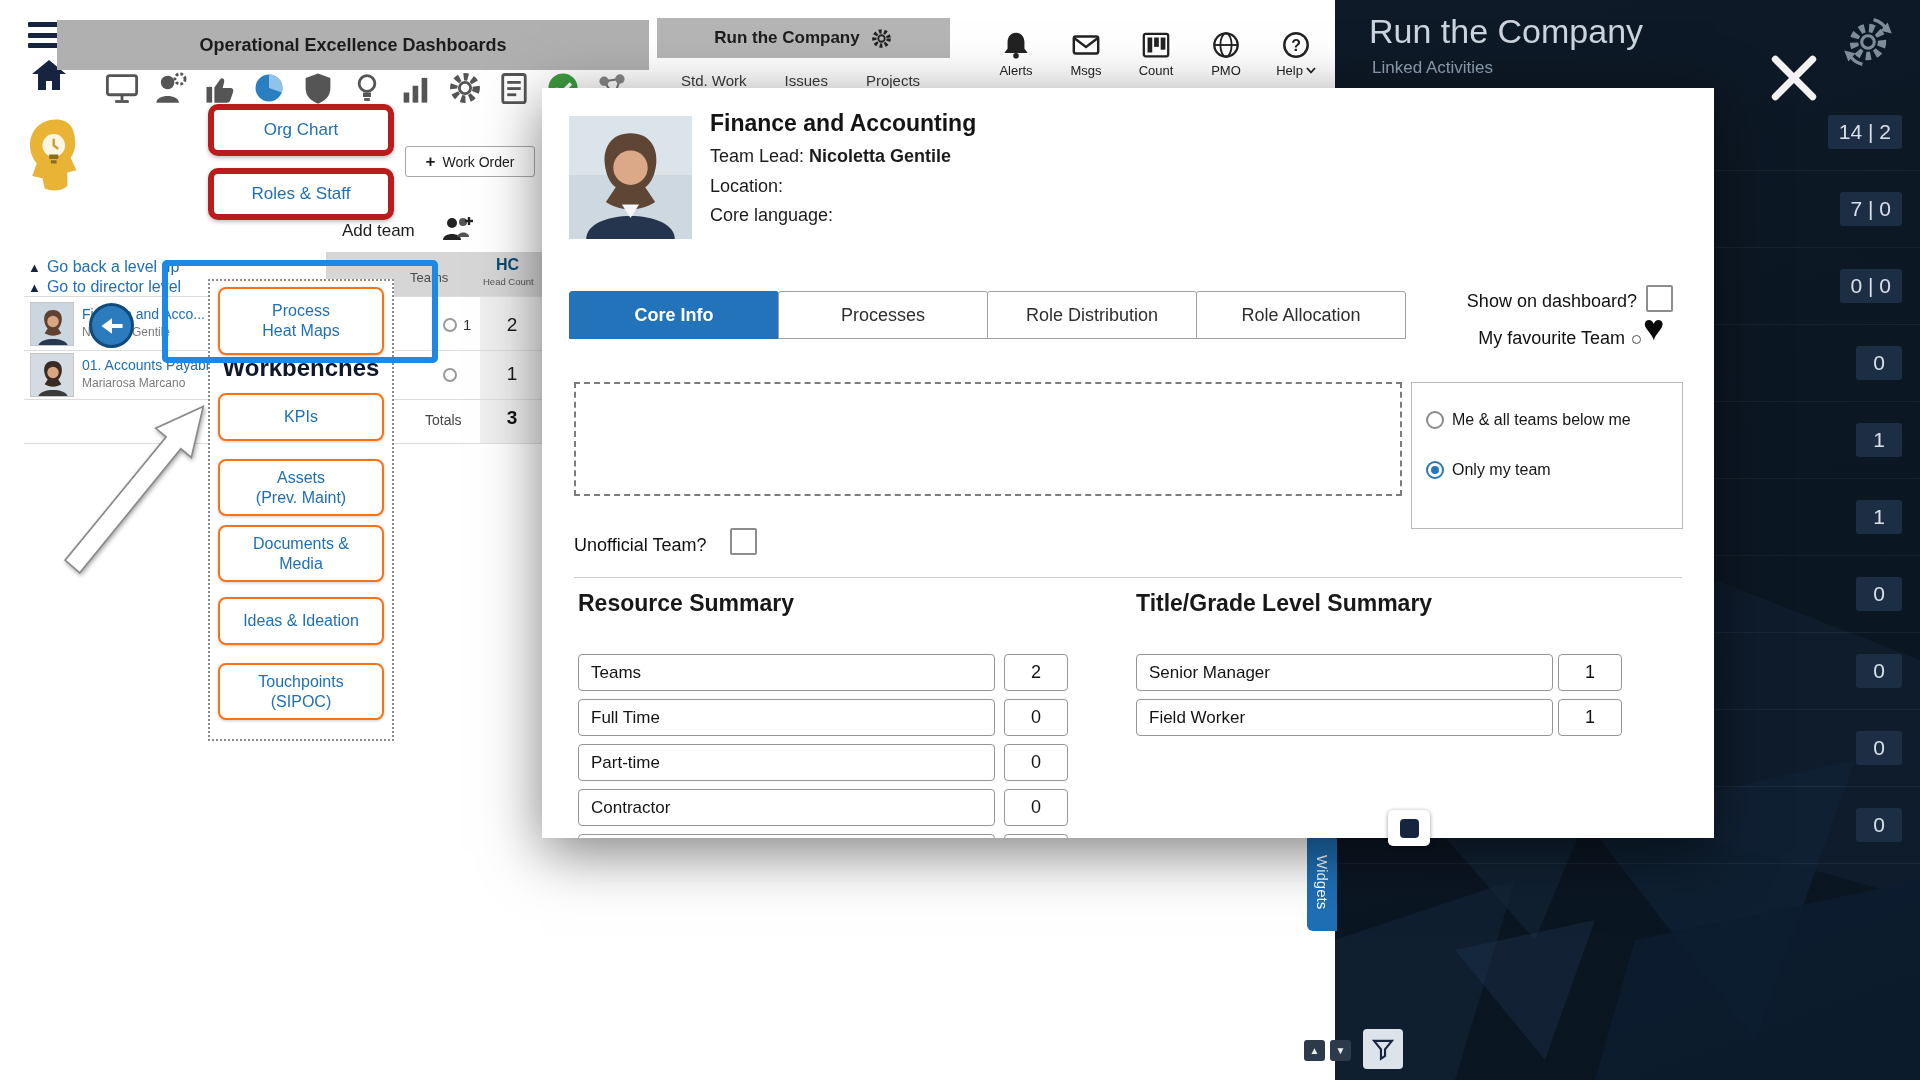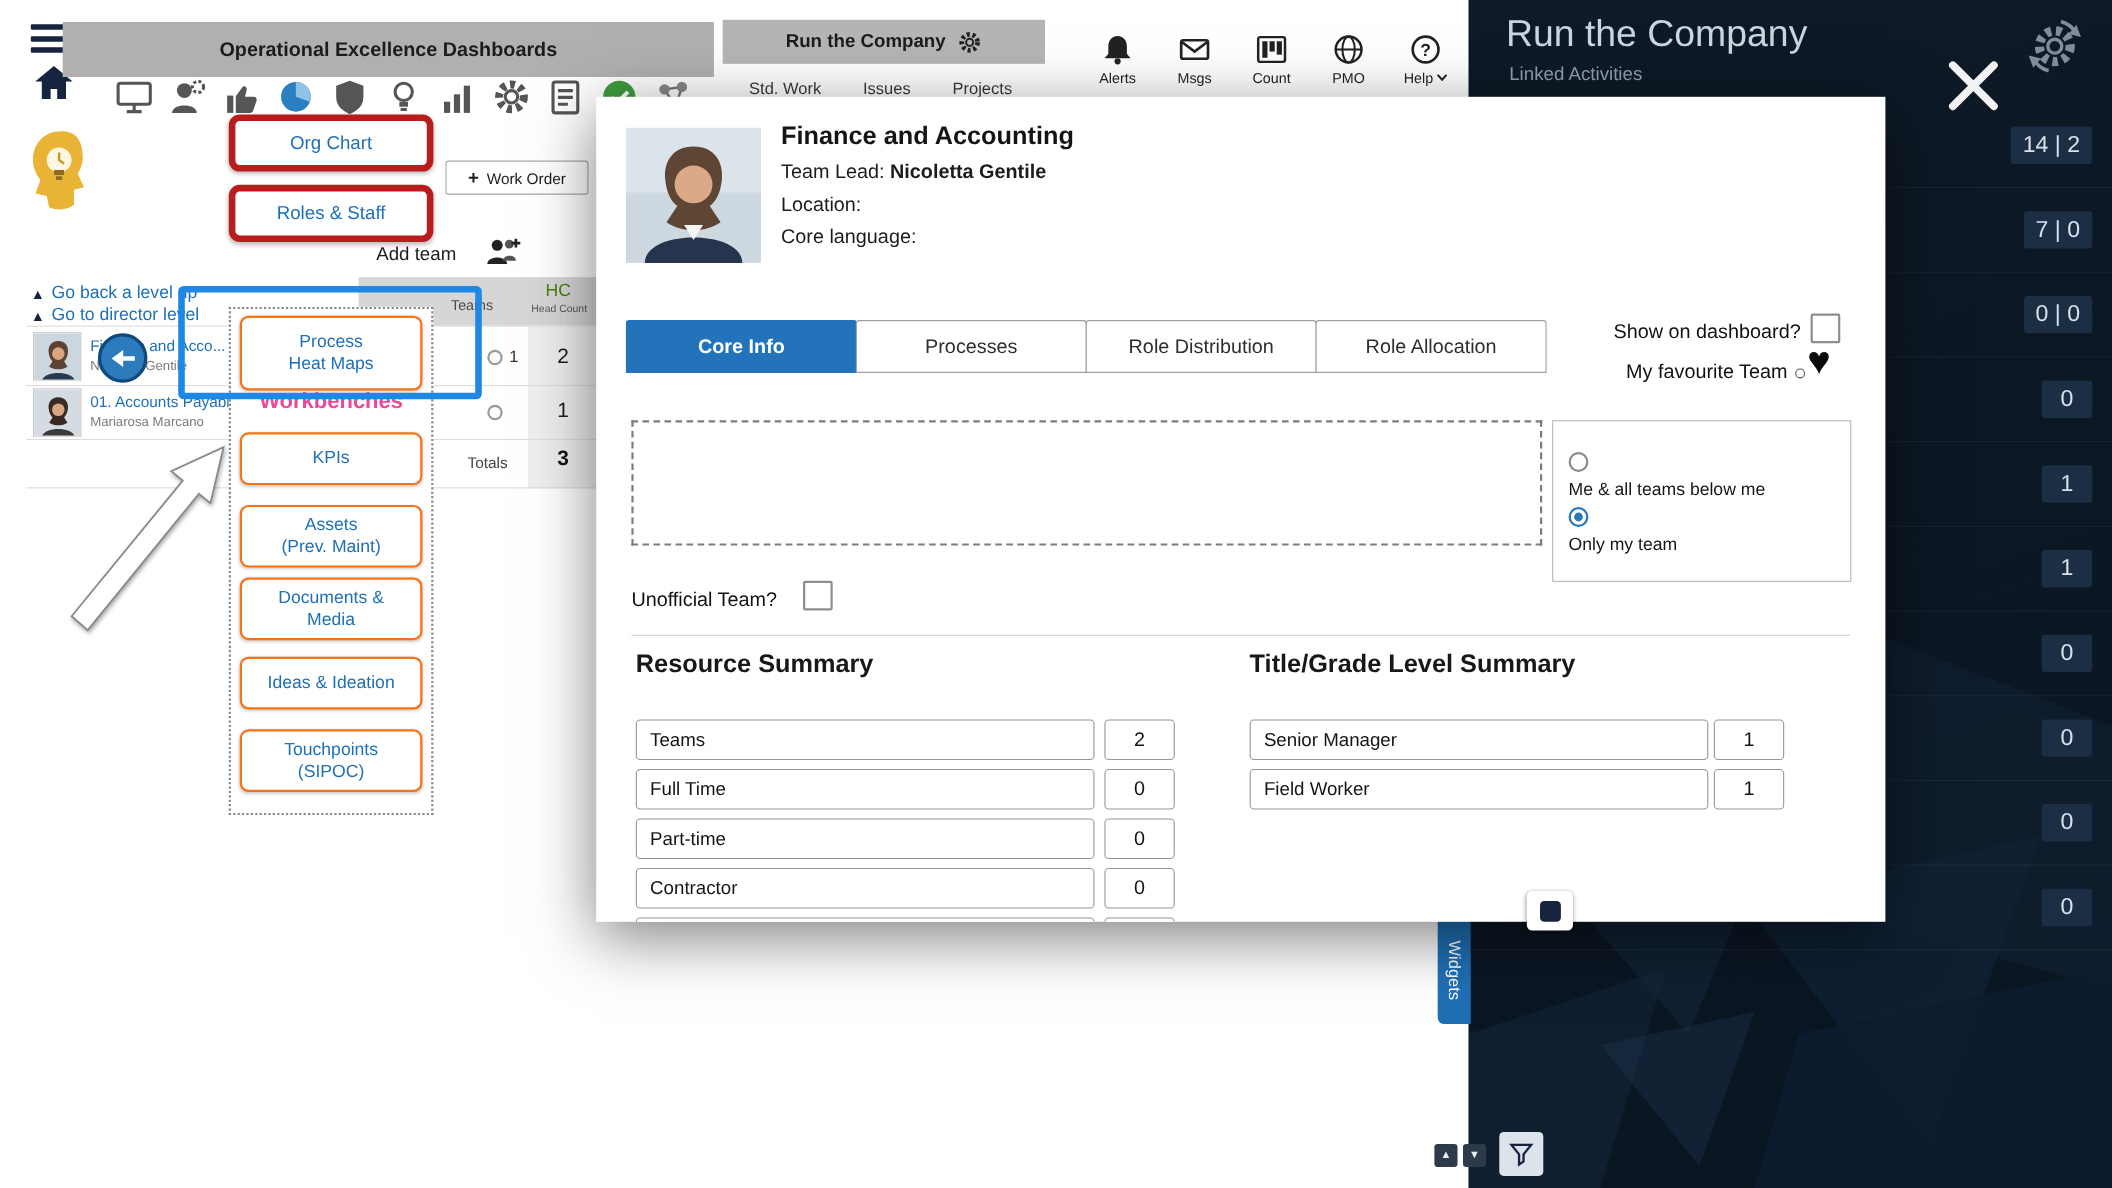--- a/index.html
+++ b/index.html
@@ -23,40 +23,40 @@
   .qa-ic { width:30px; height:30px; }
   .me-avatar { width:30px; height:30px; border-radius:50%; overflow:hidden; }
 
   
   .mascot { position:absolute; left:22px; top:116px; width:68px; height:86px; }
   .nav-link { position:absolute; left:28px; font-size:16px; color:#1f6fb5; cursor:pointer; display:flex; align-items:center; gap:6px; }
   .nav-link .tri { color:#16243f; font-size:13px; }
   .tbl-header-band { position:absolute; left:326px; top:252px; width:216px; height:44px; background:#d6d6d6; }
   .hc-band { position:absolute; left:480px; top:296px; width:62px; height:148px; background:#efefef; }
   .col-teams { position:absolute; left:410px; top:270px; font-size:13px; color:#4a4a4a; }
-  .col-hc { position:absolute; left:496px; top:256px; font-size:16px; font-weight:normal; color:#4d7c0f; }
+  .col-hc { position:absolute; left:496px; top:256px; font-size:16px; font-weight:bold; color:#0c4a6e; }
   .col-hc-sub { position:absolute; left:483px; top:276px; font-size:9.5px; color:#555; }
   .row-sep { position:absolute; left:24px; width:518px; height:1px; background:#dcdcdc; }
   .avatar-sm { position:absolute; width:44px; height:44px; border:1px solid #c5c5c5; overflow:hidden; }
   .team-name { position:absolute; left:82px; font-size:14px; color:#1f6fb5; cursor:pointer; white-space:nowrap; }
   .team-lead-sm { position:absolute; left:82px; font-size:12px; color:#7a7a7a; white-space:nowrap; }
   .teams-circle { position:absolute; width:14px; height:14px; border:2px solid #9a9a9a; border-radius:50%; background:#fff; }
   .teams-num { position:absolute; font-size:15px; color:#333; }
   .hc-val { position:absolute; left:492px; width:40px; text-align:center; font-size:19px; color:#1a1a1a; }
   .totals-label { position:absolute; left:425px; top:412px; font-size:14px; color:#444; }
   .totals-val { position:absolute; left:492px; top:407px; width:40px; text-align:center; font-size:19px; font-weight:bold; color:#111; }
   .work-order-btn { position:absolute; left:405px; top:146px; width:130px; height:31px; background:#fff; border:1px solid #a8a8a8; border-radius:3px; display:flex; align-items:center; justify-content:center; gap:7px; font-size:14px; color:#1c1c1c; cursor:pointer; }
   .work-order-btn .plus { font-weight:bold; font-size:17px; }
   .add-team-label { position:absolute; left:342px; top:221px; font-size:17px; color:#1c1c1c; }
   .add-team-icon { position:absolute; left:440px; top:213px; width:34px; height:34px; cursor:pointer; }
 
   .pill-btn { position:absolute; left:208px; width:186px; height:52px; background:#fff; border:6px solid #b91c1c; border-radius:10px; box-shadow:0 2px 4px rgba(0,0,0,.25); display:flex; align-items:center; justify-content:center; font-size:17px; color:#1f6fb5; cursor:pointer; }
   .dotted-box { position:absolute; left:208px; top:279px; width:186px; height:462px; background:#fff; border:2px dotted #8a8a8a; }
   .wb-btn { position:absolute; left:218px; width:166px; background:#fff; border:2px solid #f97316; border-radius:8px; box-shadow:0 1px 3px rgba(0,0,0,.2); display:flex; align-items:center; justify-content:center; text-align:center; font-size:16px; line-height:1.22; color:#1f6fb5; cursor:pointer; white-space:pre-line; z-index:3; }
-  .workbenches-label { position:absolute; left:208px; top:354px; width:186px; text-align:center; font-size:20px; font-weight:bold; color:#ec4899; z-index:4; }
+  .workbenches-label { position:absolute; left:208px; top:354px; width:186px; text-align:center; font-size:24px; font-weight:bold; color:#0f172a; z-index:4; }
   .highlight-rect { position:absolute; left:162px; top:260px; width:276px; height:103px; border:6px solid #1e88e5; border-radius:5px; z-index:5; pointer-events:none; }
   .back-circle { position:absolute; left:89px; top:303px; width:45px; height:45px; border-radius:50%; background:#2b7bbd; border:3px solid #0f4a7a; display:flex; align-items:center; justify-content:center; cursor:pointer; z-index:6; }
   .big-arrow { position:absolute; left:45px; top:352px; z-index:40; filter:drop-shadow(1px 2px 2px rgba(0,0,0,.35)); }
 
   
   .dark-panel { position:absolute; left:1335px; top:0; width:585px; height:1080px; background:linear-gradient(160deg,#0e1a27 0%, #0c1724 45%, #0a1522 100%); overflow:hidden; }
   .dp-decor { position:absolute; left:0; top:520px; }
   .dp-title { position:absolute; left:34px; top:12px; font-size:34px; font-weight:400; color:#ccd5df; }
   .dp-sub { position:absolute; left:37px; top:58px; font-size:17px; color:#8fa0b2; }
   .dp-gear { position:absolute; right:24px; top:14px; width:56px; height:56px; cursor:pointer; }
@@ -78,21 +78,21 @@
   .m-teamicon span { width:76px; text-align:center; font-size:24px; line-height:1.35; color:#222; }
   .m-tabs { position:absolute; left:27px; top:203px; width:836px; height:48px; display:flex; }
   .m-tab { flex:1; border:1px solid #9f9f9f; margin-right:-1px; background:#fff; color:#2e2e2e; font-size:18px; display:flex; align-items:center; justify-content:center; border-radius:3px 3px 0 0; cursor:pointer; }
   .m-tab.active { background:#2273b9; border-color:#2273b9; color:#fff; font-weight:bold; }
   .m-right-label { position:absolute; text-align:right; font-size:18px; color:#111; }
   .cb { position:absolute; width:27px; height:27px; border:2px solid #8d8d8d; border-radius:2px; background:#fff; cursor:pointer; }
   .fav-dot { position:absolute; left:1090px; top:247px; width:9px; height:9px; border:1.5px solid #555; border-radius:50%; }
   .heart { position:absolute; left:1101px; top:222px; font-size:36px; color:#0a0a0a; cursor:pointer; line-height:1; }
   .m-desc { position:absolute; left:32px; top:294px; width:828px; height:114px; border:2px dashed #7c7c7c; cursor:text; }
   .m-scope { position:absolute; left:869px; top:294px; width:272px; height:147px; border:1px solid #b9b9b9; }
-  .radio-row { position:absolute; left:14px; display:flex; align-items:flex-start; gap:8px; cursor:pointer;flex-direction:column; }
+  .radio-row { position:absolute; left:14px; display:flex; align-items:center; gap:8px; cursor:pointer; }
   .radio { width:18px; height:18px; border:2px solid #8a8a8a; border-radius:50%; background:#fff; flex:0 0 auto; }
   .radio.sel { border-color:#2a77b8; position:relative; }
   .radio.sel::after { content:""; position:absolute; left:3px; top:3px; width:8px; height:8px; background:#2a77b8; border-radius:50%; }
   .radio-row span { font-size:16px; color:#161616; }
   .m-unofficial { position:absolute; left:32px; top:447px; font-size:18px; color:#111; }
   .m-divider { position:absolute; left:32px; top:489px; width:1108px; height:1px; background:#cfcfcf; }
   .m-sec-title { position:absolute; top:502px; font-size:23px; font-weight:bold; color:#181818; }
   .sum-row { position:absolute; height:37px; }
   .lab-box { position:absolute; left:0; top:0; width:417px; height:37px; border:1px solid #969696; border-radius:4px; background:#fff; font-size:17px; color:#141414; line-height:35px; padding-left:12px; }
   .val-box { position:absolute; top:0; width:64px; height:37px; border:1px solid #969696; border-radius:4px; background:#fff; font-size:18px; color:#141414; line-height:35px; text-align:center; }

